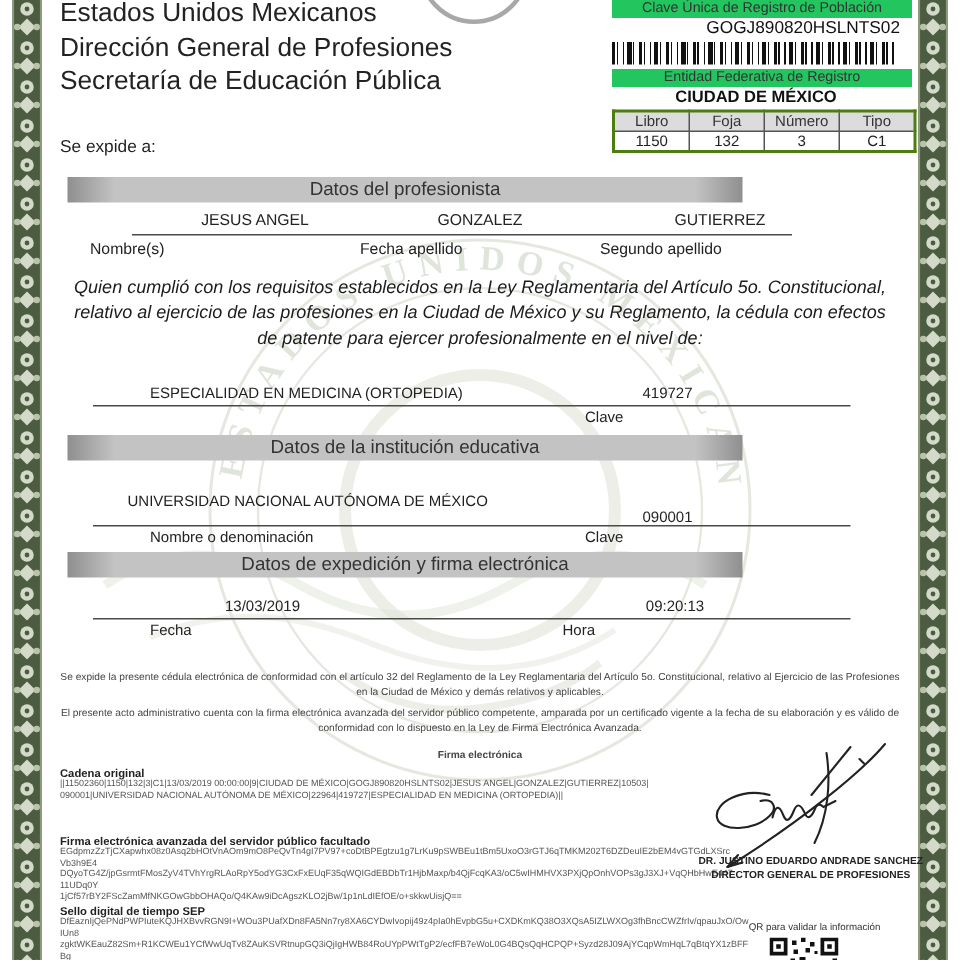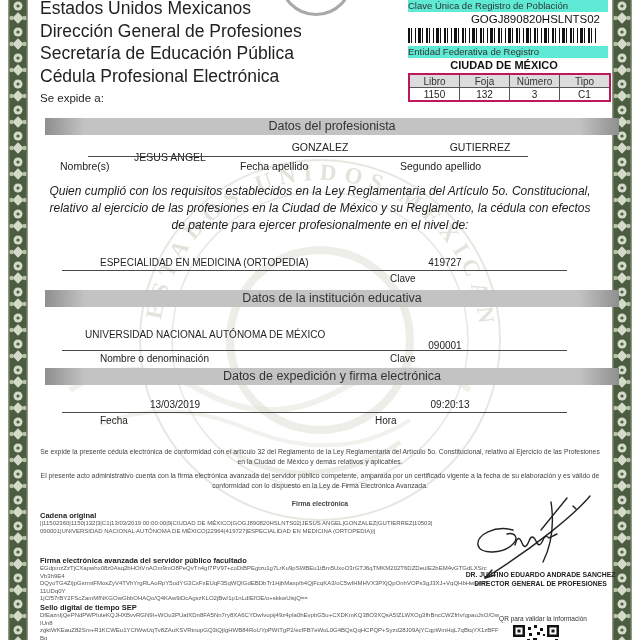--- a/index.html
+++ b/index.html
@@ -5,33 +5,33 @@
   html,body{margin:0;padding:0;}
   .page{position:relative;width:640px;height:640px;background:#fff;overflow:hidden;
         font-family:"Liberation Sans",sans-serif;color:#1f1f1f;}
   .abs{position:absolute;}
   
   .border-strip{position:absolute;top:0;}
   
   .hdr{left:40px;top:-3px;font-size:17.5px;line-height:22.5px;color:#222;}
   .logo-arc{left:279px;top:-58px;width:68px;height:68px;border:3px solid #a8a8a8;border-radius:50%;}
   
-  .glabel{width:200px;height:12px;background:#5eead4;font-size:9.5px;line-height:12px;
-          text-align:left;color:#333;}
+  .glabel{width:200px;height:12px;background:#22c55e;font-size:9.5px;line-height:12px;
+          text-align:center;color:#333;}
   .curp-val{left:408px;top:13px;width:192px;text-align:right;font-size:11.5px;font-weight:normal;color:#111;}
   .barcode{left:408px;top:28px;width:190px;height:15px;
      background:repeating-linear-gradient(90deg,#111 0 2px,#fff 2px 3px,#111 3px 4px,#fff 4px 7px,
      #111 7px 8px,#fff 8px 10px,#111 10px 13px,#fff 13px 14px,#111 14px 15px,#fff 15px 18px);}
   .entity-val{left:408px;top:59px;width:192px;text-align:center;font-size:11px;font-weight:bold;color:#111;}
   table.reg{left:408px;top:73px;border-collapse:collapse;table-layout:fixed;}
   table.reg td{width:49px;height:12px;border:1px solid #555;font-size:10px;text-align:center;padding:0;}
-  table.reg{border:2px solid #be185d;}
+  table.reg{border:2px solid #4d7c0f;}
   table.reg .hd td{background:#dcdcdc;color:#333;}
   
-  .secbar{left:45px;width:574px;height:17px;line-height:17px;text-align:center;font-size:12.5px;color:#333;
+  .secbar{left:45px;width:450px;height:17px;line-height:17px;text-align:center;font-size:12.5px;color:#333;
      background:linear-gradient(90deg,#8f8f8f,#c3c3c3 7%,#c3c3c3 93%,#8f8f8f);}
   .fieldval{font-size:10.5px;color:#222;text-align:center;}
   .fieldlab{font-size:10.5px;color:#222;text-align:left;}
   .uline{border-top:1.5px solid #4a4a4a;height:0;}
   .para{left:46px;top:183px;width:548px;font-size:12px;line-height:17px;text-align:center;color:#1c1c1c;font-style:italic;}
   .fine{left:40px;width:560px;font-size:6.8px;line-height:9.5px;text-align:center;color:#444;}
   .tinybold{font-size:7.5px;font-weight:bold;color:#222;}
   .b64{font-size:6px;line-height:7.5px;color:#555;word-break:break-all;}
   .dirline{font-size:6.8px;line-height:9px;font-weight:bold;text-align:center;color:#222;}
   .qrlabel{left:468px;top:615px;width:150px;text-align:center;font-size:6.5px;color:#333;}
@@ -89,21 +89,20 @@
     </defs>
     <rect width="20" height="640" fill="url(#ornR)"></rect>
   </svg>
 
   <div class="abs logo-arc"></div>
 
   <div class="abs hdr">
     <div>Estados Unidos Mexicanos</div>
     <div>Dirección General de Profesiones</div>
     <div>Secretaría de Educación Pública</div>
-    <div>Cédula Profesional Electrónica</div>
   </div>
 
   <div class="abs glabel" style="left:408px;top:0">Clave Única de Registro de Población</div>
   <div class="abs curp-val">GOGJ890820HSLNTS02</div>
   <div class="abs barcode"></div>
   <div class="abs glabel" style="left:408px;top:46px">Entidad Federativa de Registro</div>
   <div class="abs entity-val">CIUDAD DE MÉXICO</div>
 
   <table class="reg abs" style="left:408px;top:73px">
     <tbody>
@@ -119,21 +118,21 @@
       <td>3</td>
       <td>C1</td>
     </tr>
   </tbody>
     </table>
 
   <div class="abs" style="left:40px;top:92px;font-size:11.5px">Se expide a:</div>
 
   <div class="abs secbar" style="top:118px">Datos del profesionista</div>
 
-  <div class="abs fieldval" style="left:60px;top:151px;width:220px">JESUS ANGEL</div>
+  <div class="abs fieldval" style="left:60px;top:141px;width:220px">JESUS ANGEL</div>
   <div class="abs fieldval" style="left:240px;top:141px;width:160px">GONZALEZ</div>
   <div class="abs fieldval" style="left:400px;top:141px;width:160px">GUTIERREZ</div>
   <div class="abs uline" style="left:88px;top:156px;width:440px"></div>
   <div class="abs fieldlab" style="left:60px;top:160px;width:220px">Nombre(s)</div>
   <div class="abs fieldlab" style="left:240px;top:160px;width:160px">Fecha apellido</div>
   <div class="abs fieldlab" style="left:400px;top:160px;width:160px">Segundo apellido</div>
 
   <div class="abs para">Quien cumplió con los requisitos establecidos en la Ley Reglamentaria del Artículo 5o. Constitucional, relativo al ejercicio de las profesiones en la Ciudad de México y su Reglamento, la cédula con efectos de patente para ejercer profesionalmente en el nivel de:</div>
 
   <div class="abs" style="left:100px;top:257px;font-size:10px">ESPECIALIDAD EN MEDICINA (ORTOPEDIA)</div>

